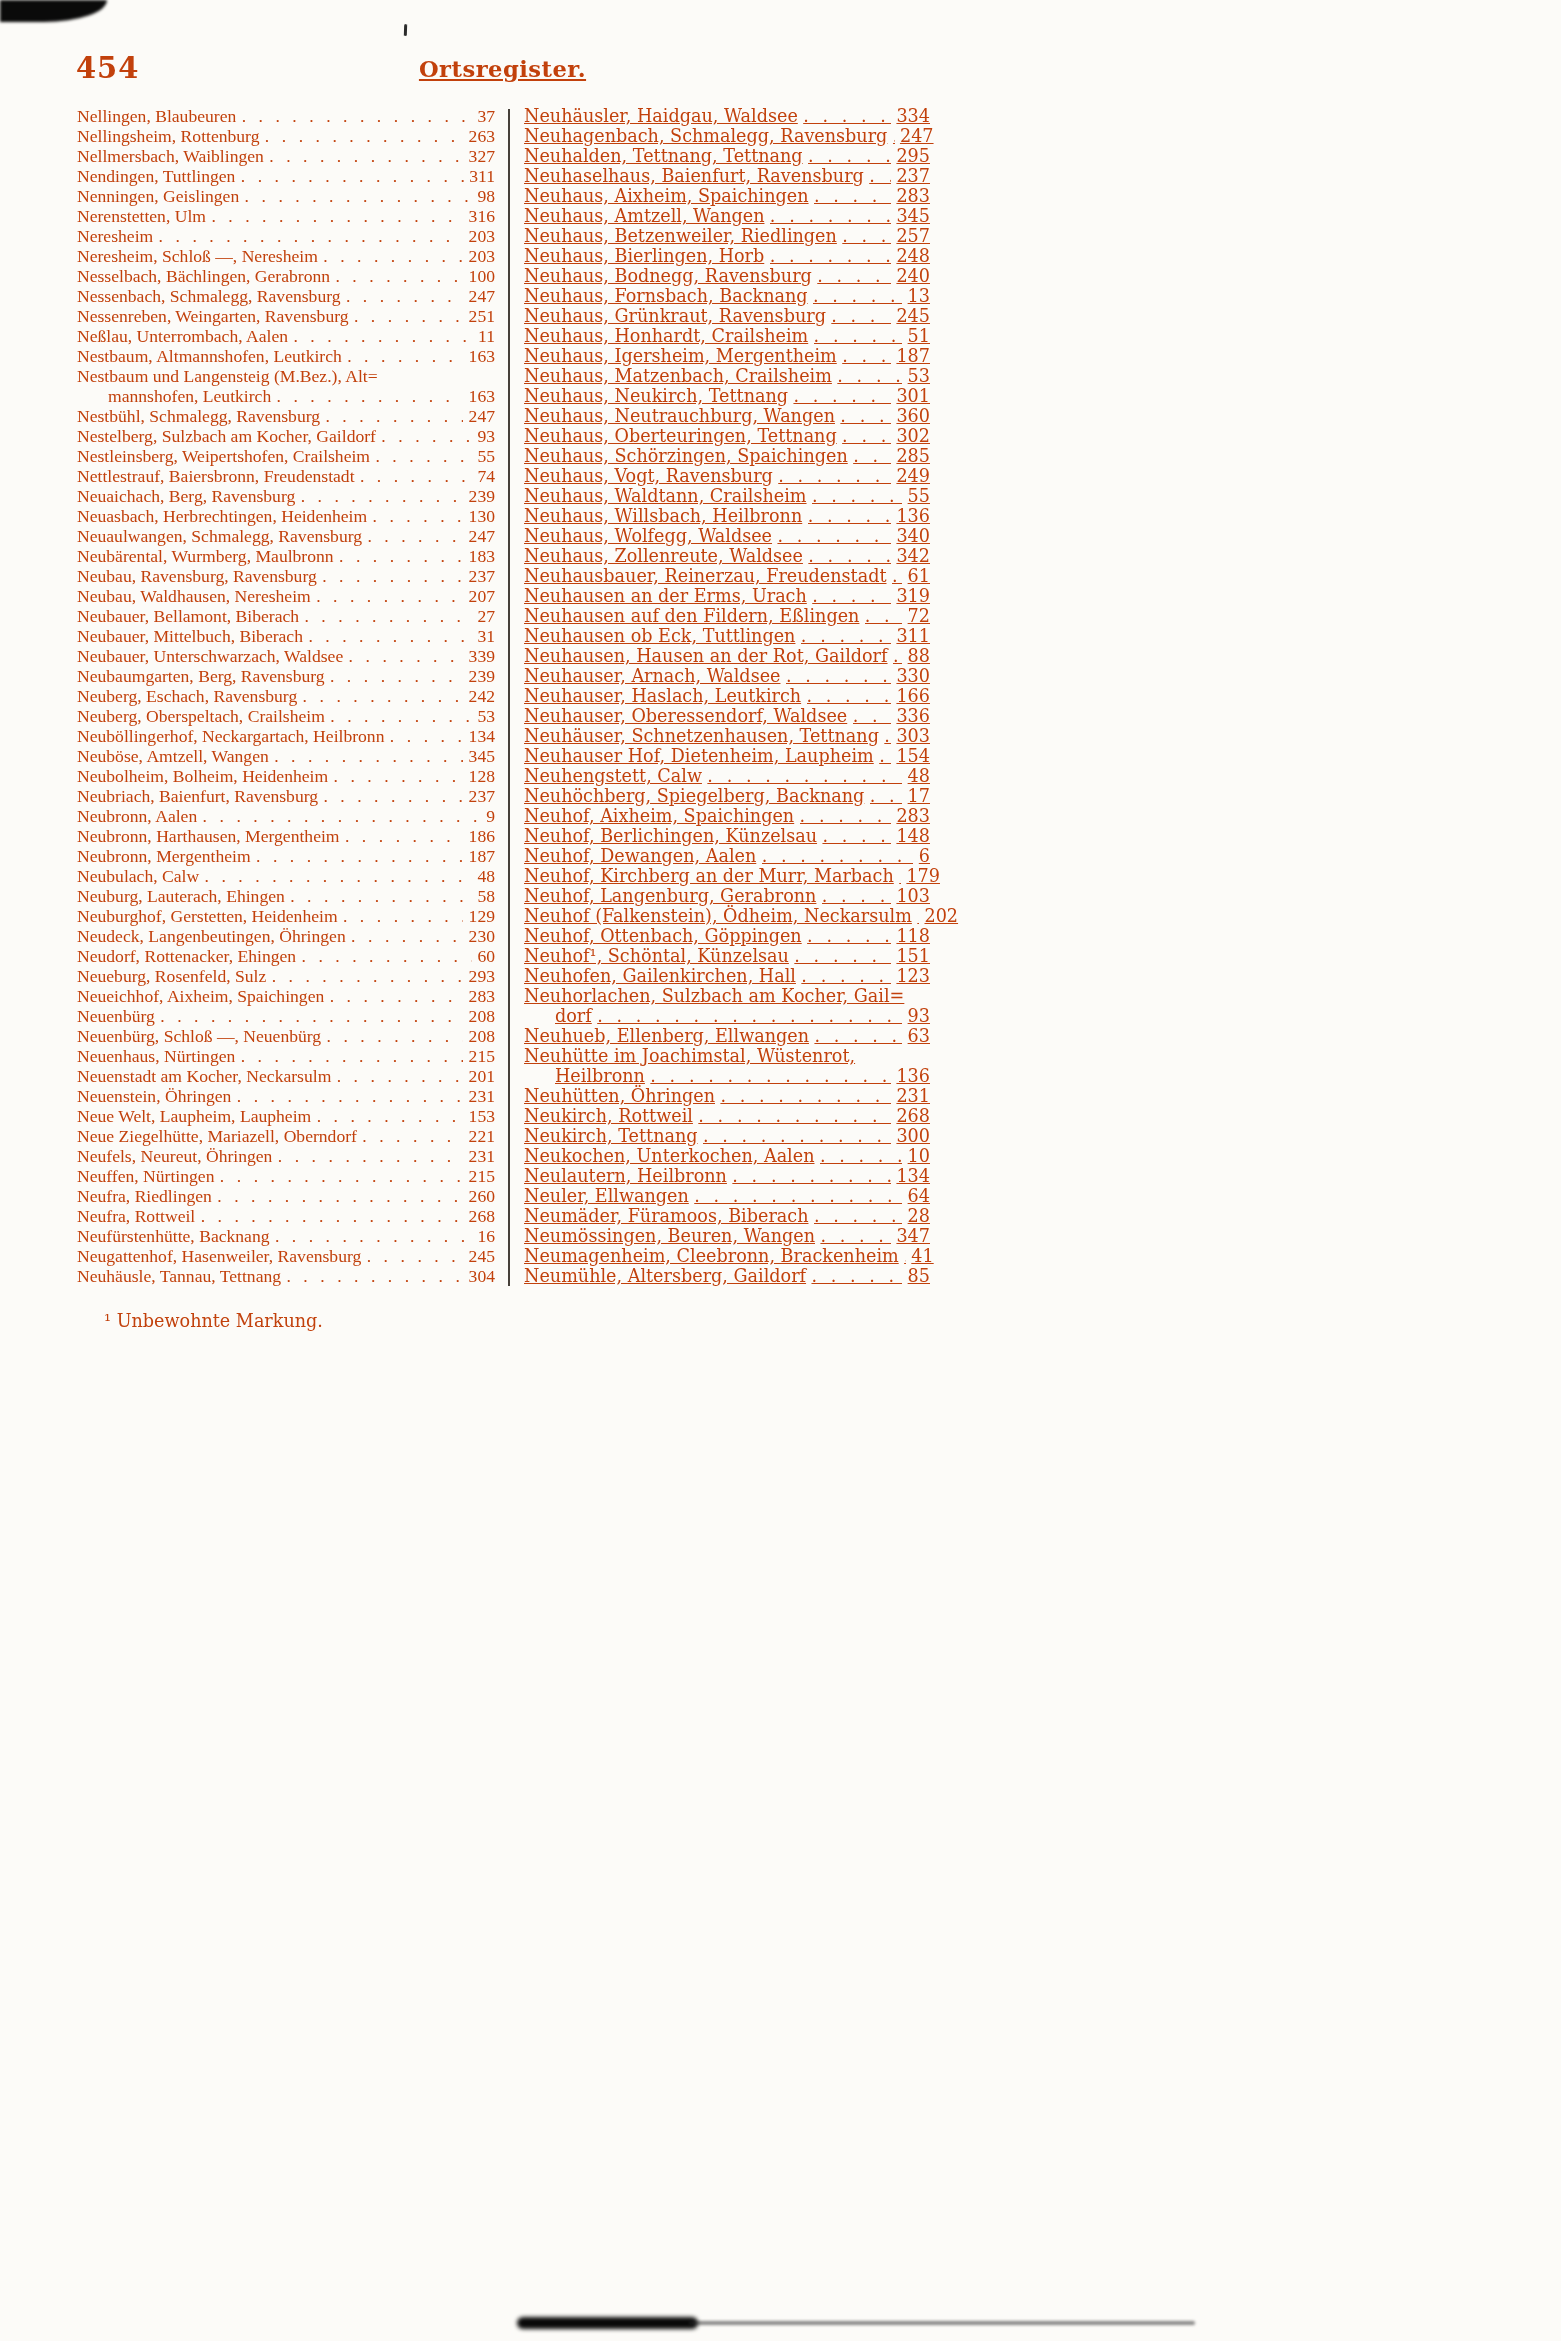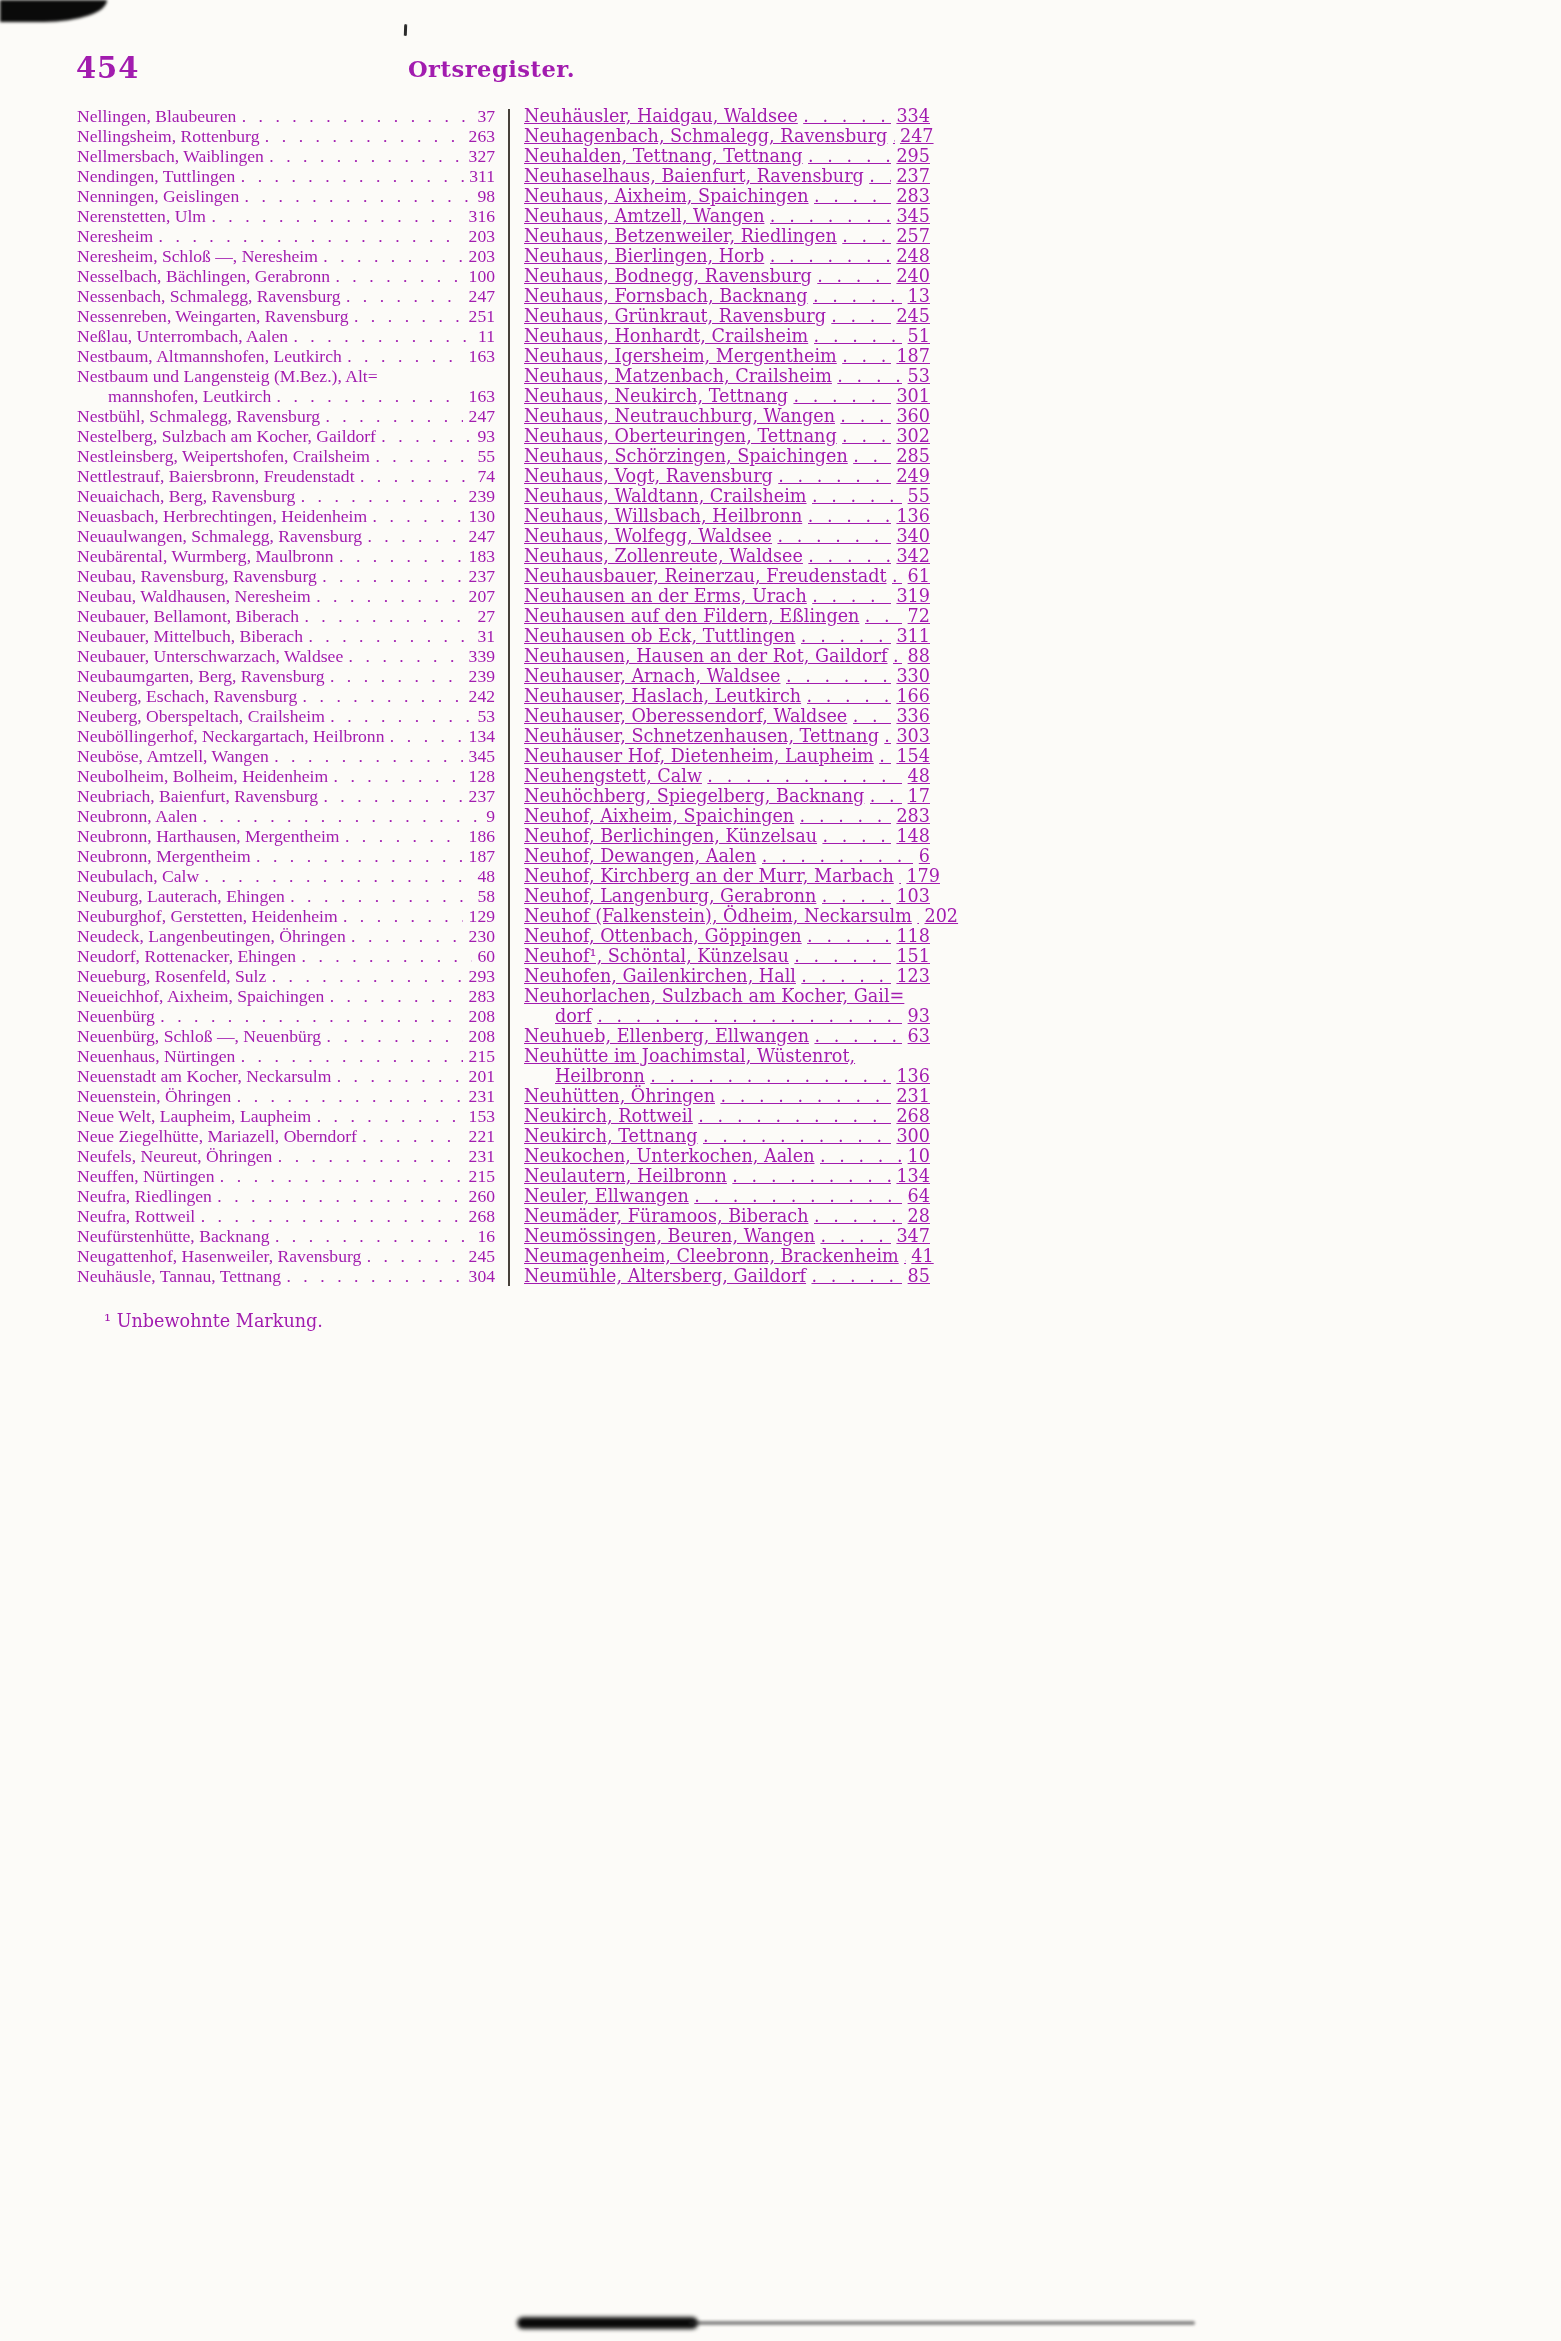--- a/index.html
+++ b/index.html
@@ -3,31 +3,32 @@
 <meta charset="utf-8">
 <style>
   * { box-sizing: border-box; }
   html, body { margin: 0; padding: 0; background: #e9e9e9; }
   .page {
     position: relative;
     width: 1562px;
     height: 2342px;
     background: #fcfbf8;
     font-family: "DejaVu Serif", "Liberation Serif", serif;
-    color: #a21caf;
+    color: #c2410c;
     overflow: hidden;
   }
   .page-number {
     position: absolute; left: 76px; top: 51px;
     font-size: 29px; font-weight: bold; letter-spacing: 0.9px;
   }
   .header-title {
-    position: absolute; left: 71px; top: 56px; width: 841px;
+    position: absolute; left: 82px; top: 56px; width: 841px;
     text-align: center; font-size: 22.6px; font-weight: bold;
     letter-spacing: 0.5px;
+    text-decoration: underline;
   }
   .col { position: absolute; top: 106px; }
   .col-left  { left: 77px;  width: 418px; font-family: Liberation Serif, serif; }
   .col-right { left: 524px; width: 406px; text-decoration: underline; }
   .divider {
     position: absolute; left: 508px; top: 109px;
     width: 1.8px; height: 1177px; background: #46403a;
   }
   .entry { width: 100%; }
   .entry-line {

